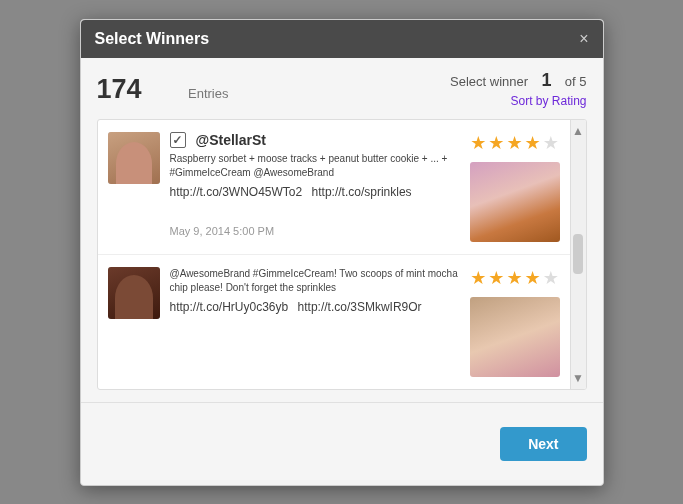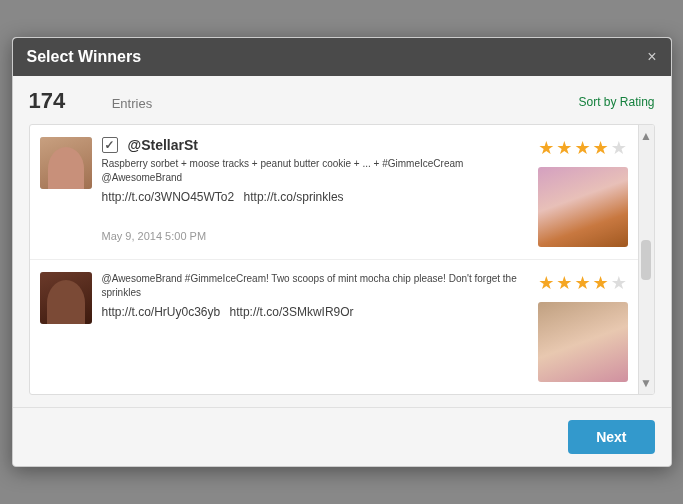--- a/index.html
+++ b/index.html
@@ -9,21 +9,21 @@
       align-items: center;
       justify-content: center;
       width: 683px;
       height: 504px;
       font-family: Arial, sans-serif;
     }
     .modal {
       background: #f5f5f5;
       border: 1px solid #ccc;
       border-radius: 4px;
-      width: 660px;
+      width: 524px;
       box-shadow: 0 4px 20px rgba(0,0,0,0.4);
     }
     .modal-header {
       background: #4a4a4a;
       color: #fff;
       padding: 10px 14px;
       border-radius: 4px 4px 0 0;
       display: flex;
       align-items: center;
       justify-content: space-between;
@@ -42,21 +42,21 @@
     .modal-body {
       padding: 12px 16px;
     }
     .top-bar {
       display: flex;
       align-items: center;
       justify-content: space-between;
       margin-bottom: 10px;
     }
     .entries-count {
-      font-size: 22px;
+      font-size: 27px;
       font-weight: bold;
       color: #333;
     }
     .entries-label {
       font-size: 13px;
       color: #777;
       margin-left: 5px;
       padding-left: 37px;
     }
     .top-right {
@@ -65,21 +65,21 @@
     .select-winner-text {
       font-size: 13px;
       color: #555;
     }
     .select-winner-num {
       font-size: 18px;
       font-weight: bold;
       color: #333;
     }
     .sort-by-rating {
-      color: #15803d;
+      color: #6d28d9;
       font-size: 12px;
       cursor: pointer;
       text-decoration: none;
     }
     .entries-list {
       border: 1px solid #ddd;
       border-radius: 3px;
       background: #fff;
       overflow: hidden;
       position: relative;
@@ -207,21 +207,21 @@
     .checkbox.checked {
       background: #fff;
       border-color: #666;
     }
     .checkmark {
       font-size: 12px;
       color: #555;
       font-weight: bold;
     }
     .modal-footer {
-      padding: 12px 16px;
+      padding: 24px 16px;
       display: flex;
       justify-content: flex-end;
       border-top: 1px solid #e0e0e0;
       background: #f5f5f5;
       border-radius: 0 0 4px 4px;
     }
     .next-btn {
       background: #3399cc;
       color: #fff;
       border: none;
@@ -259,20 +259,27 @@
     <button class="modal-close">×</button>
   </div>
   <div class="modal-body">
     <div class="top-bar">
       <div>
         <span class="entries-count">174</span>
         <span class="entries-label">Entries</span>
       </div>
       <div class="top-right">
         <div>
+          <span class="select-winner-text">Select winner</span>
+          &nbsp;
+          <span class="select-winner-num">1</span>
+          &nbsp;
+          <span class="select-winner-text">of 5</span>
+        </div>
+        <div>
           <a class="sort-by-rating">Sort by Rating</a>
         </div>
       </div>
     </div>
 
     <div class="entries-wrapper">
       <div class="entries-list">
         <div class="entries-inner">
 
           <div class="entry-item">

